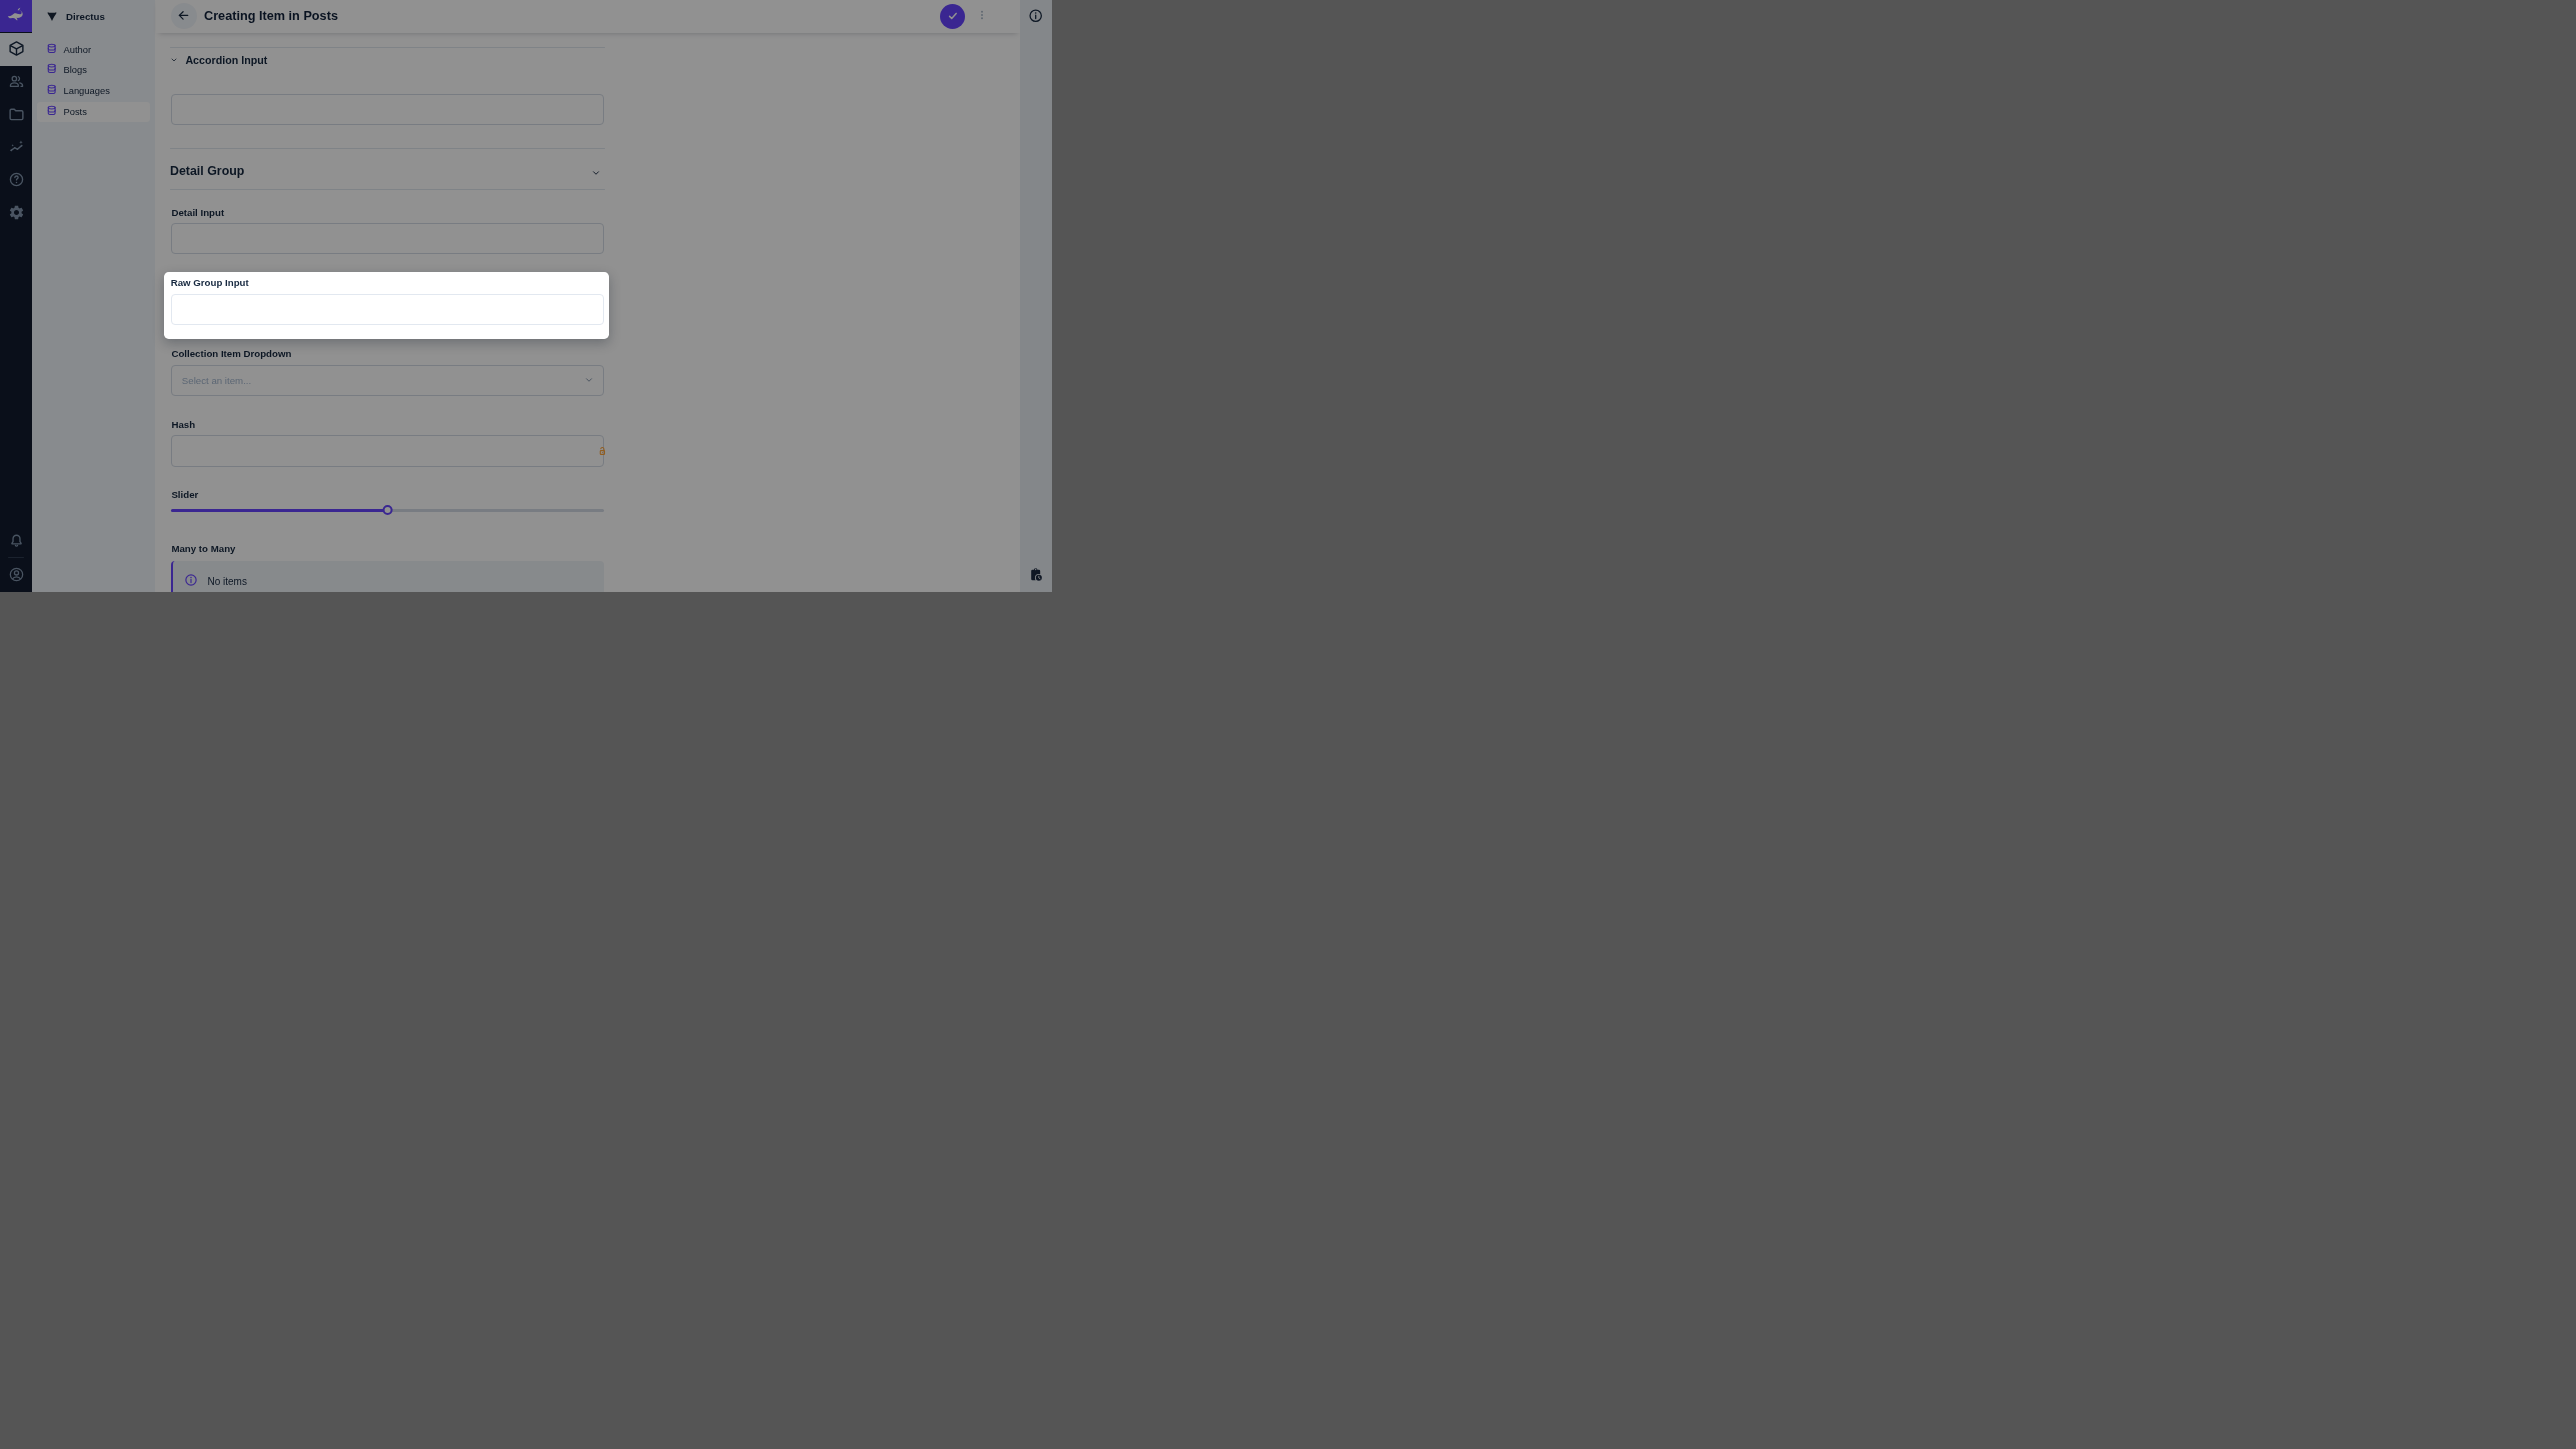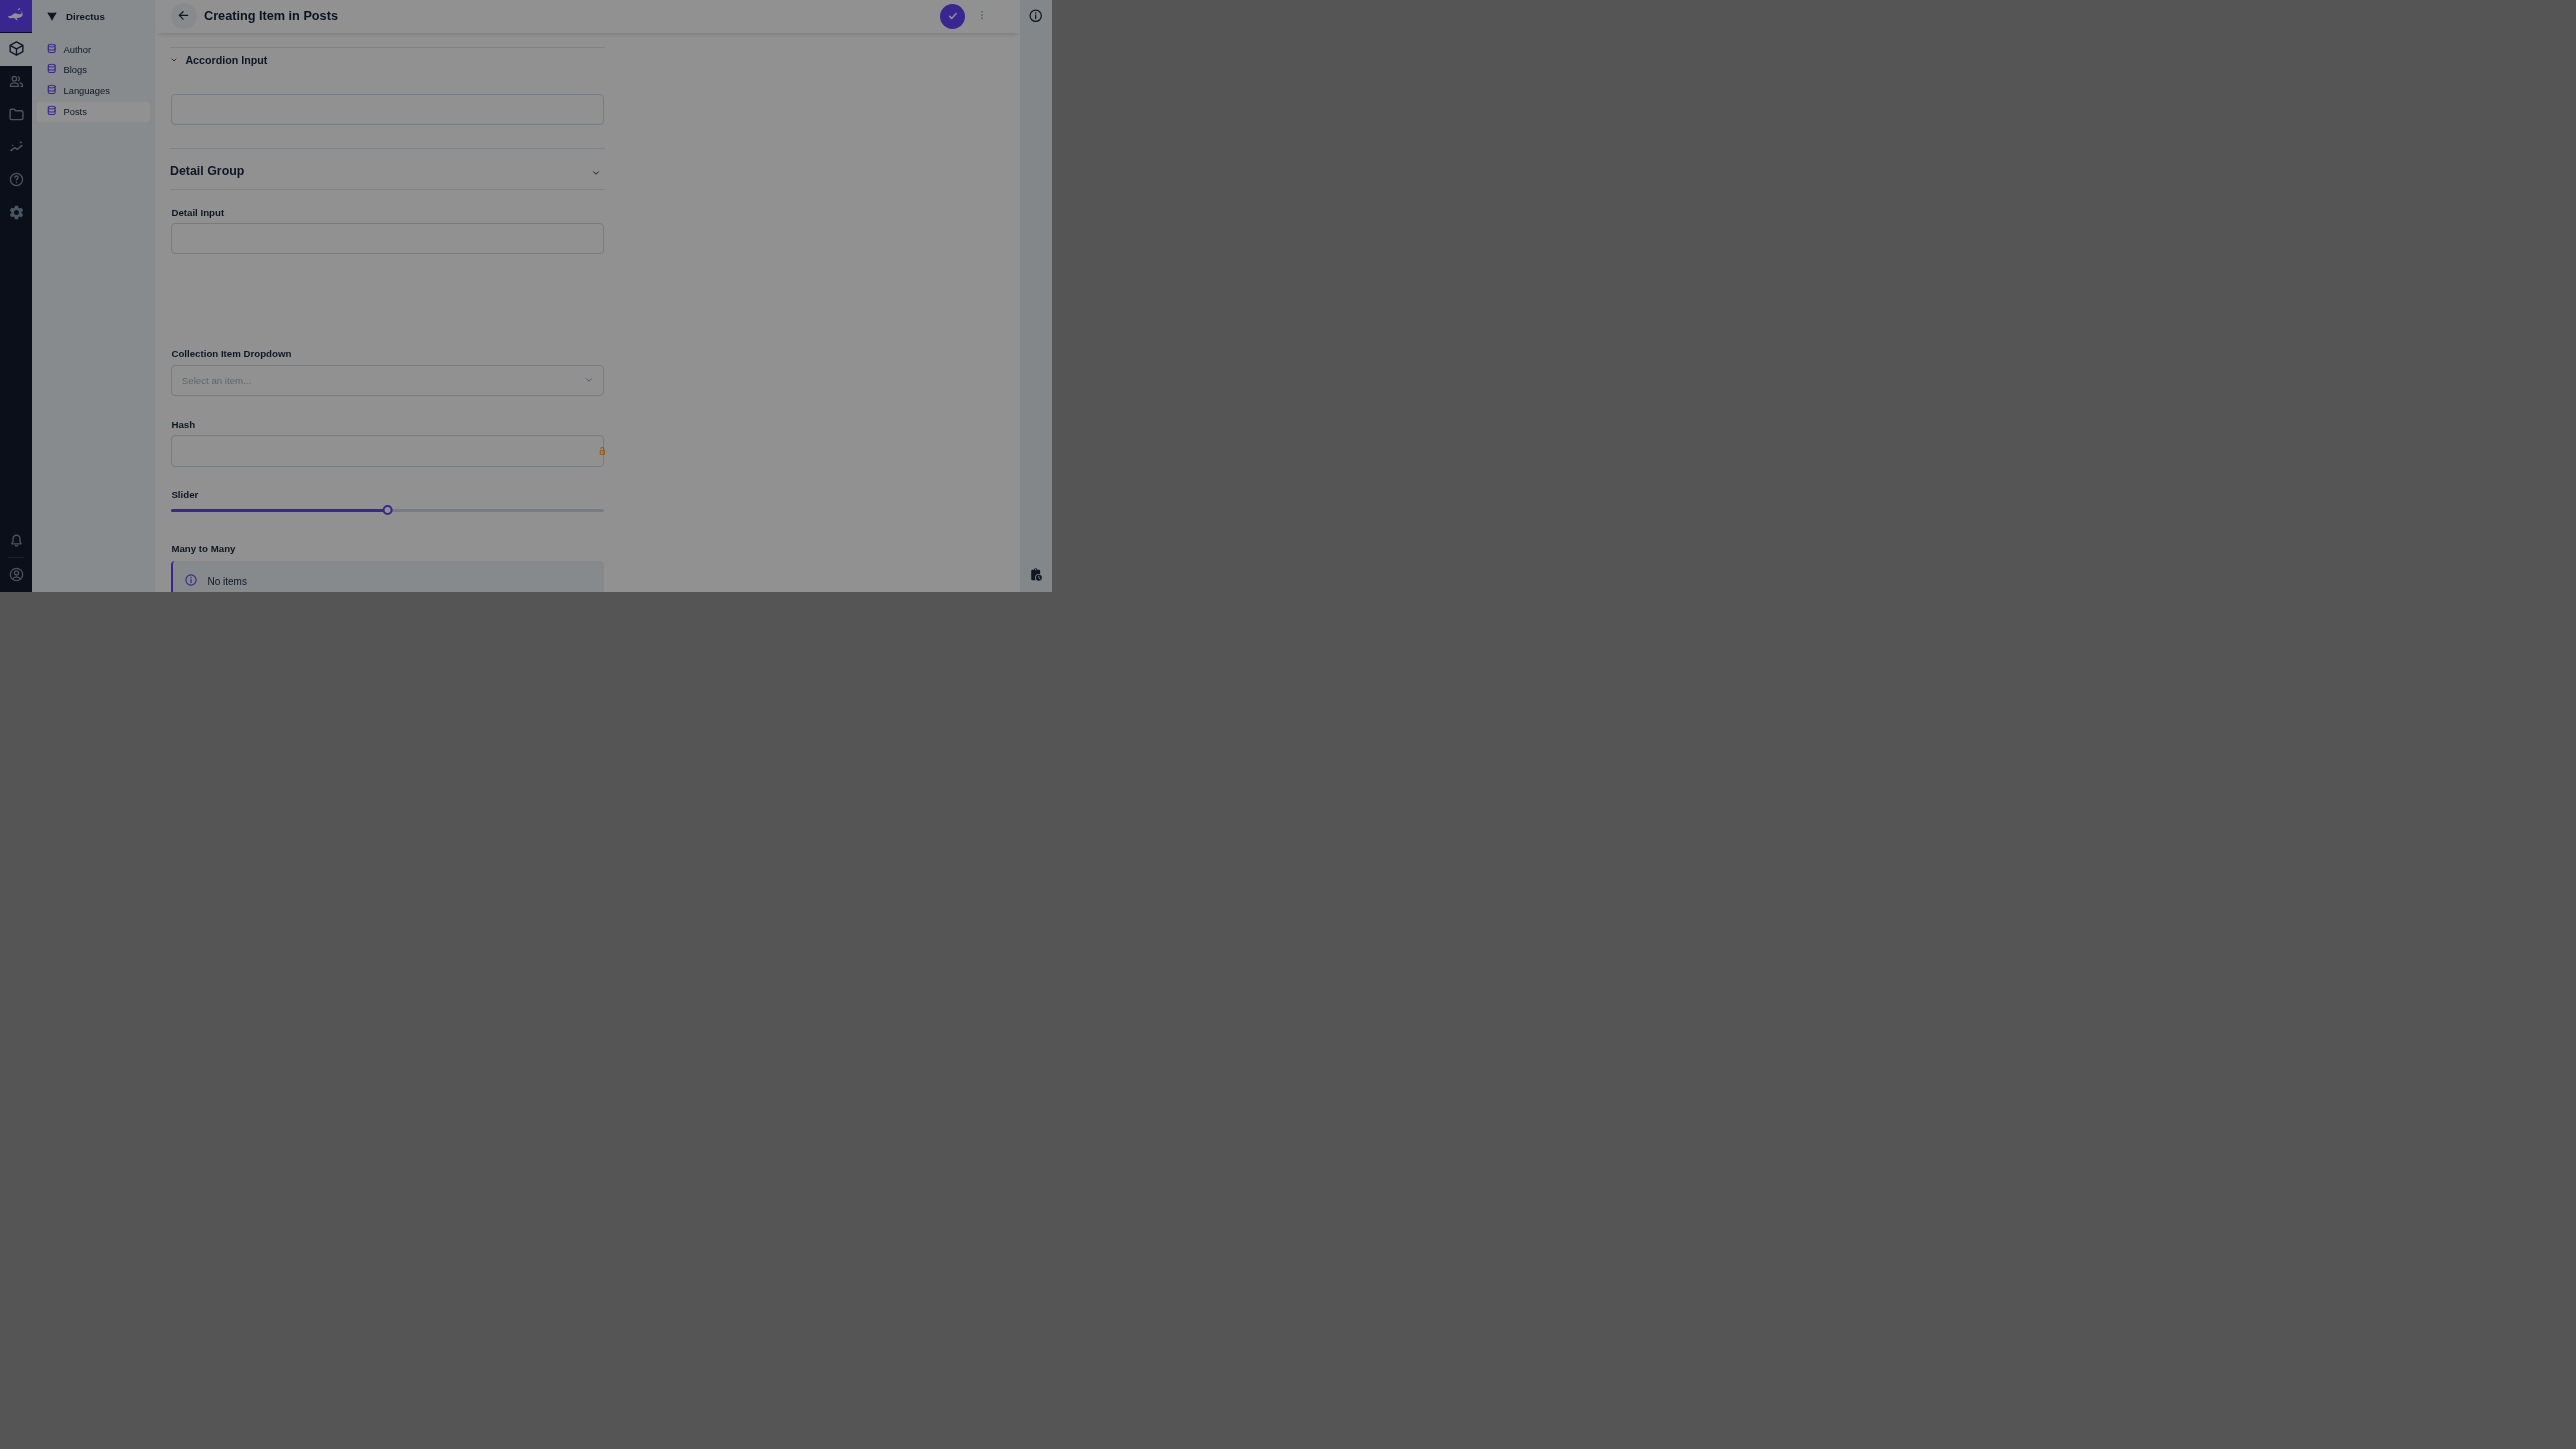--- a/index.html
+++ b/index.html
@@ -326,15 +326,19 @@
           <path d="M9.2 4.1 a2.9 2.9 0 0 1 5.6 0 H17 a2 2 0 0 1 2 2 v5.2 a6.1 6.1 0 0 0 -2.1 -.37 6.1 6.1 0 0 0 -6.1 6.1 6.1 6.1 0 0 0 1.2 3.6 H7 a2 2 0 0 1 -2 -2 V6.1 a2 2 0 0 1 2 -2 Z M12 2.9 a1.05 1.05 0 1 0 0 2.1 1.05 1.05 0 0 0 0 -2.1 Z"></path>
           <circle cx="16.9" cy="16.9" r="4.7"></circle>
           <path d="M16.9 14.5 v2.6 l1.9 1.2" stroke="#ffffff" stroke-width="1.3" fill="none" stroke-linecap="round"></path>
         </svg>
       </span>
     </div>
   </div>
 
   <div id="dim-overlay"></div>
 
+  <div id="spotlight-card">
+    <div class="card-label">Raw Group Input</div>
+    <div class="card-input" role="textbox"></div>
+  </div>
 
 </div>
 
 
 </body></html>

